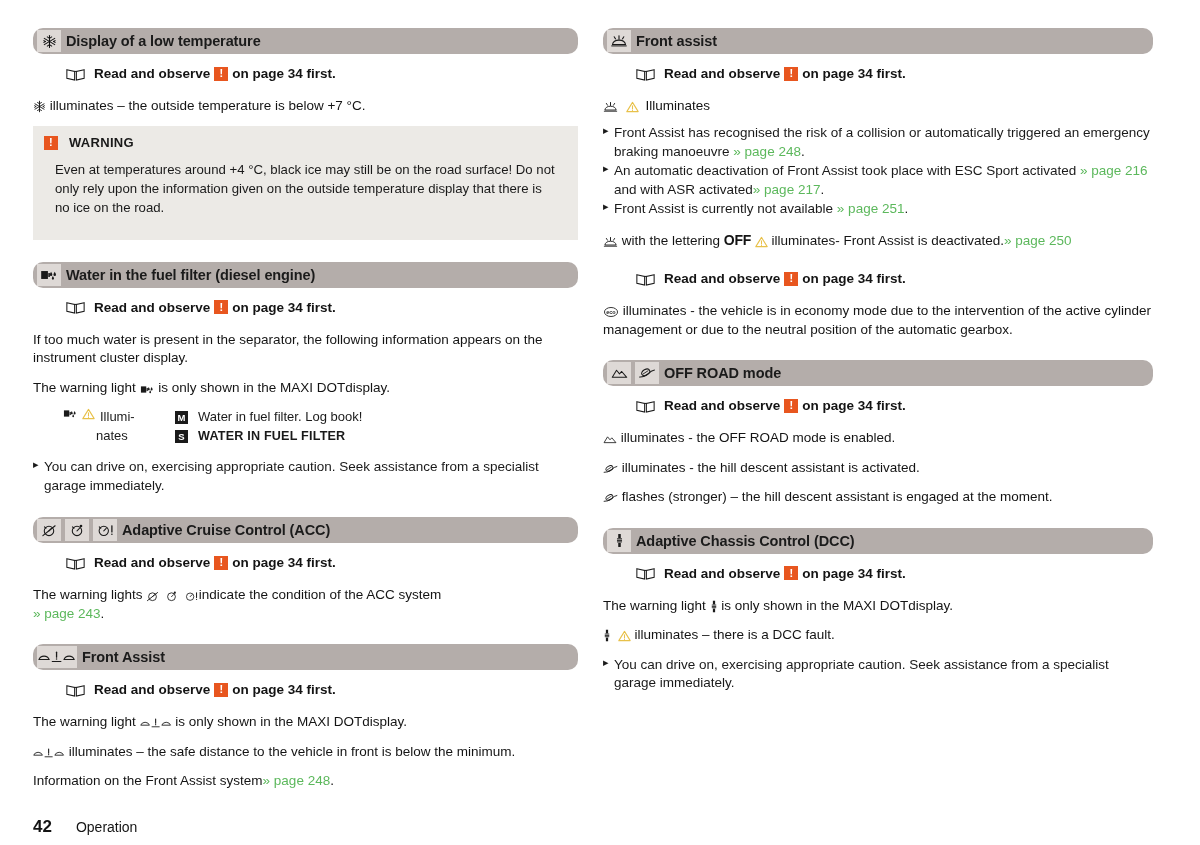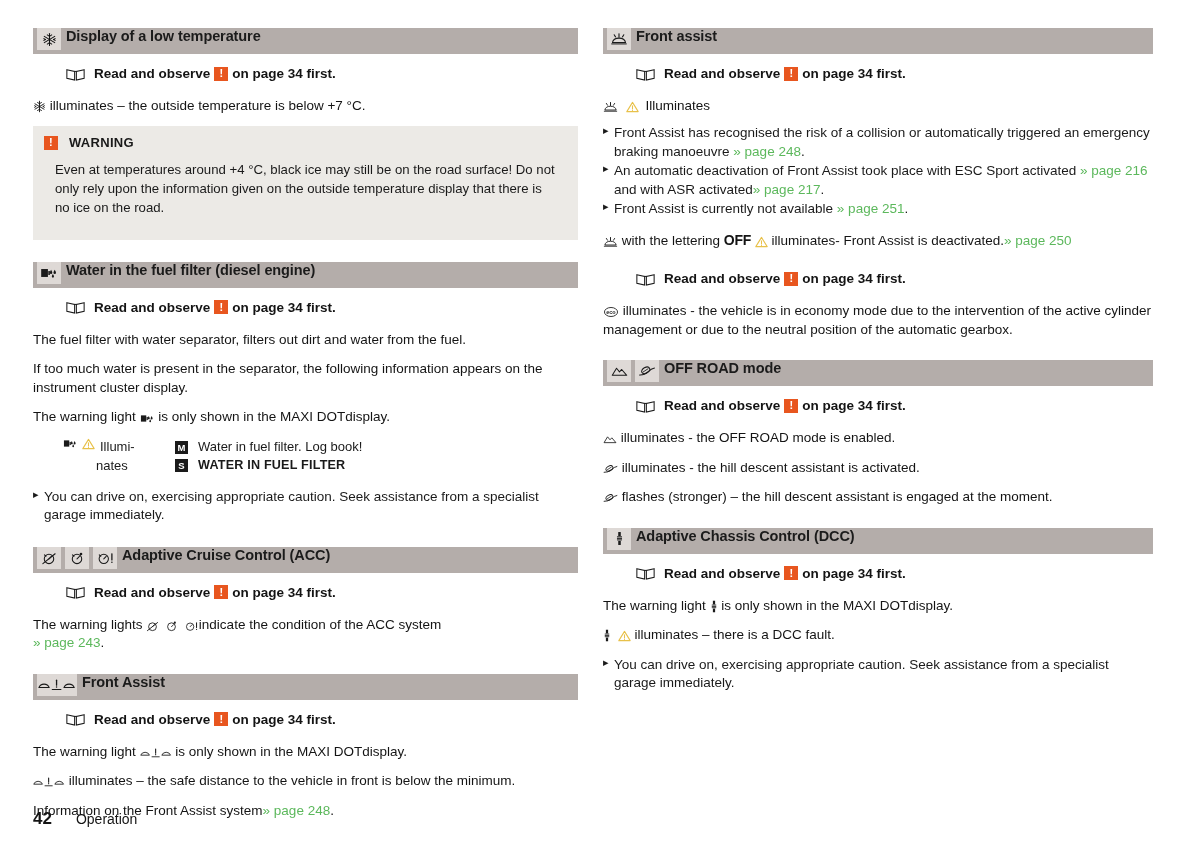--- a/index.html
+++ b/index.html
@@ -31,23 +31,25 @@
     width: 545px;
     flex: 0 0 545px;
   }
   .col.right { width: 550px; flex: 0 0 550px; }
 
   
   .sec-head {
     background: #b4adaa;
     height: 26px;
     display: flex;
+    align-items: center;
     padding: 0 4px;
     margin-bottom: 12px;
     box-sizing: border-box;
+    border-radius: 10px;
   }
   .sec-head .ic-box {
     background: #ded9d6;
     height: 22px;
     min-width: 22px;
     display: inline-flex;
     align-items: center;
     justify-content: center;
     margin-right: 2px;
     padding: 0 1px;
@@ -196,21 +198,21 @@
     font-weight: bold;
     font-size: 14px;
     letter-spacing: -0.3px;
     margin-top: 11px;
   }
 
   
   .footer {
     position: absolute;
     left: 33px;
-    bottom: 16px;
+    bottom: 8px;
     display: flex;
     align-items: baseline;
     margin-top: 40px;
   }
   .footer .pg {
     font-size: 17px;
     font-weight: bold;
     color: #141414;
     margin-right: 24px;
   }
@@ -309,21 +311,20 @@
             <path d="M1 3 L10 5 L10 15 L1 13 Z" fill="none" stroke="#1a1a1a" stroke-width="1.2"></path>
             <path d="M21 3 L12 5 L12 15 L21 13 Z" fill="none" stroke="#1a1a1a" stroke-width="1.2"></path>
             <line x1="10" y1="5" x2="12" y2="5" stroke="#1a1a1a" stroke-width="1.2"></line>
           </svg>
         </span>
         <span>Read and observe</span>
         <span class="warn-sq">!</span>
         <span>on page 34 first.</span>
       </div>
 
-      <p class="body">The fuel filter with water separator, filters out dirt and water from the fuel.</p>
       <p class="body">If too much water is present in the separator, the following information appears on the instrument cluster display.</p>
       <p class="body">
         <span>The warning light</span>
         <span class="ii">
           <svg width="15" height="11" viewBox="0 0 24 16" aria-hidden="true">
             <rect x="1.5" y="3" width="8.5" height="10" fill="#1a1a1a"></rect>
             <rect x="10.5" y="5.5" width="2" height="5" fill="#1a1a1a"></rect>
             <path d="M14 4 q1.6 2.6 1.6 3.8 a1.6 1.6 0 0 1 -3.2 0 Q12.4 6.6 14 4Z" fill="#1a1a1a"></path>
             <path d="M18.6 4 q1.6 2.6 1.6 3.8 a1.6 1.6 0 0 1 -3.2 0 Q17 6.6 18.6 4Z" fill="#1a1a1a"></path>
             <path d="M16.3 9.2 q1.4 2.3 1.4 3.3 a1.4 1.4 0 0 1 -2.8 0 Q14.9 11.5 16.3 9.2Z" fill="#1a1a1a"></path>

